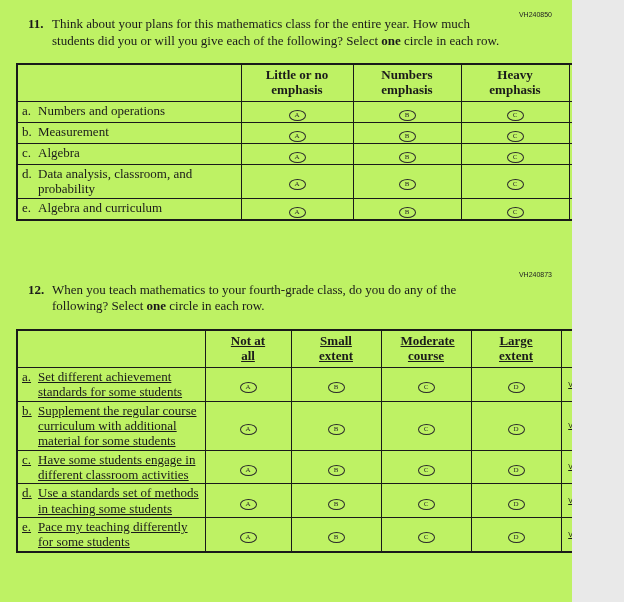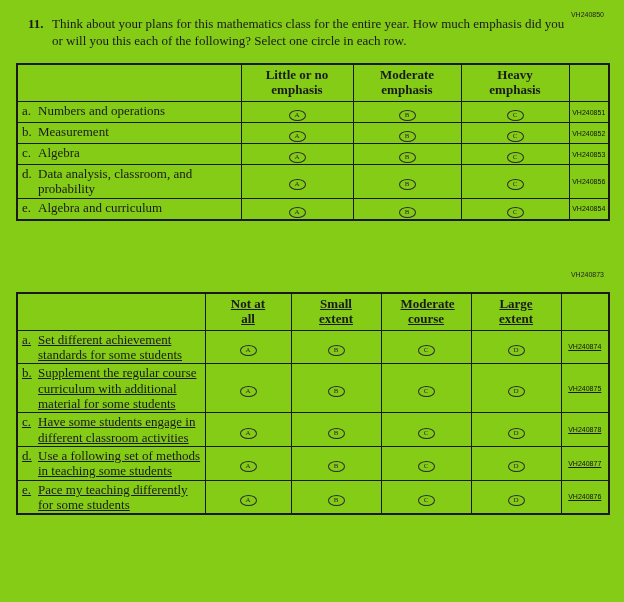--- a/index.html
+++ b/index.html
@@ -1,35 +1,35 @@
 <!DOCTYPE html>
 <html><head>
 <meta charset="utf-8">
 <style>
   * { margin:0; padding:0; box-sizing:border-box; }
   html,body { background:#e9e9e9; }
   body { font-family:"Liberation Serif", serif; color:#1a1a1a; }
   .page {
     position:relative;
-    width:624px; height:602px;
-    background:#84cc16;
+    width:572px; height:602px;
+    background:#bef264;
     overflow:hidden;
   }
   .top-code, .mid-code {
     font-family:"Liberation Sans", sans-serif;
     font-size:7px;
     color:#222;
   }
   .top-code { position:absolute; top:11px; right:20px; }
   .mid-code { text-align:right; margin:50px 20px 4px 0; }
 
   .q-block { display:flex; margin:16px 58px 0 28px; }
   .q-num { font-weight:bold; font-size:13px; width:24px; flex:0 0 24px; line-height:1.28; }
   .q-text { font-size:13px; line-height:1.28; }
-  .b { font-weight:normal; }
+  .b { font-weight:bold; }
 
   table.qtable {
     border-collapse:collapse;
     table-layout:fixed;
     width:592px;
     margin:14px 0 0 16px;
     border:2px solid #1a1a1a;
   }
   .qtable th, .qtable td { border:1px solid #1a1a1a; }
   .qtable th {
@@ -60,39 +60,39 @@
 </head>
 <body>
 
 <div class="page">
 
   <div class="top-code">VH240850</div>
 
   <div class="q-block">
     <div class="q-num">11.</div>
     <div class="q-text">
-      <span>Think about your plans for this mathematics class for the entire year. How much emphasis did you or will you this each of the following? Select</span>
+      <span>Think about your plans for this mathematics class for the entire year. How much students did you or will you give each of the following? Select</span>
       <span class="b">one</span>
       <span>circle in each row.</span>
     </div>
   </div>
 
   <table class="qtable t1">
     <colgroup>
       <col style="width:224px">
         <col style="width:112px">
         <col style="width:108px">
         <col style="width:108px">
         <col style="width:40px">
     </colgroup>
     <thead>
       <tr>
         <th></th>
         <th>Little or no emphasis</th>
-        <th>Moderate emphasis</th>
+        <th>Numbers emphasis</th>
         <th>Heavy emphasis</th>
         <th></th>
       </tr>
     </thead>
     <tbody>
       <tr>
         <td class="lbl-cell">
           <div class="lbl">
               <span class="ltr">a.</span>
               <span class="txt">Numbers and operations</span>
@@ -149,20 +149,28 @@
         <td class="opt"><span class="bubble">A</span></td>
         <td class="opt"><span class="bubble">B</span></td>
         <td class="opt"><span class="bubble">C</span></td>
         <td class="code">VH240854</td>
       </tr>
     </tbody>
   </table>
 
   <div class="mid-code">VH240873</div>
 
+  <div class="q-block" style="margin-top:0">
+    <div class="q-num">12.</div>
+    <div class="q-text">
+      <span>When you teach mathematics to your fourth-grade class, do you do any of the following? Select</span>
+      <span class="b">one</span>
+      <span>circle in each row.</span>
+    </div>
+  </div>
 
   <table class="qtable t2">
     <colgroup>
       <col style="width:188px">
         <col style="width:86px">
         <col style="width:90px">
         <col style="width:90px">
         <col style="width:90px">
         <col style="width:48px">
     </colgroup>
@@ -213,21 +221,21 @@
         <td class="opt"><span class="bubble">A</span></td>
         <td class="opt"><span class="bubble">B</span></td>
         <td class="opt"><span class="bubble">C</span></td>
         <td class="opt"><span class="bubble">D</span></td>
         <td class="code">VH240878</td>
       </tr>
       <tr>
         <td class="lbl-cell">
           <div class="lbl">
               <span class="ltr">d.</span>
-              <span class="txt">Use a following set of methods in teaching some students</span>
+              <span class="txt">Use a standards set of methods in teaching some students</span>
             </div>
         </td>
         <td class="opt"><span class="bubble">A</span></td>
         <td class="opt"><span class="bubble">B</span></td>
         <td class="opt"><span class="bubble">C</span></td>
         <td class="opt"><span class="bubble">D</span></td>
         <td class="code">VH240877</td>
       </tr>
       <tr>
         <td class="lbl-cell">

